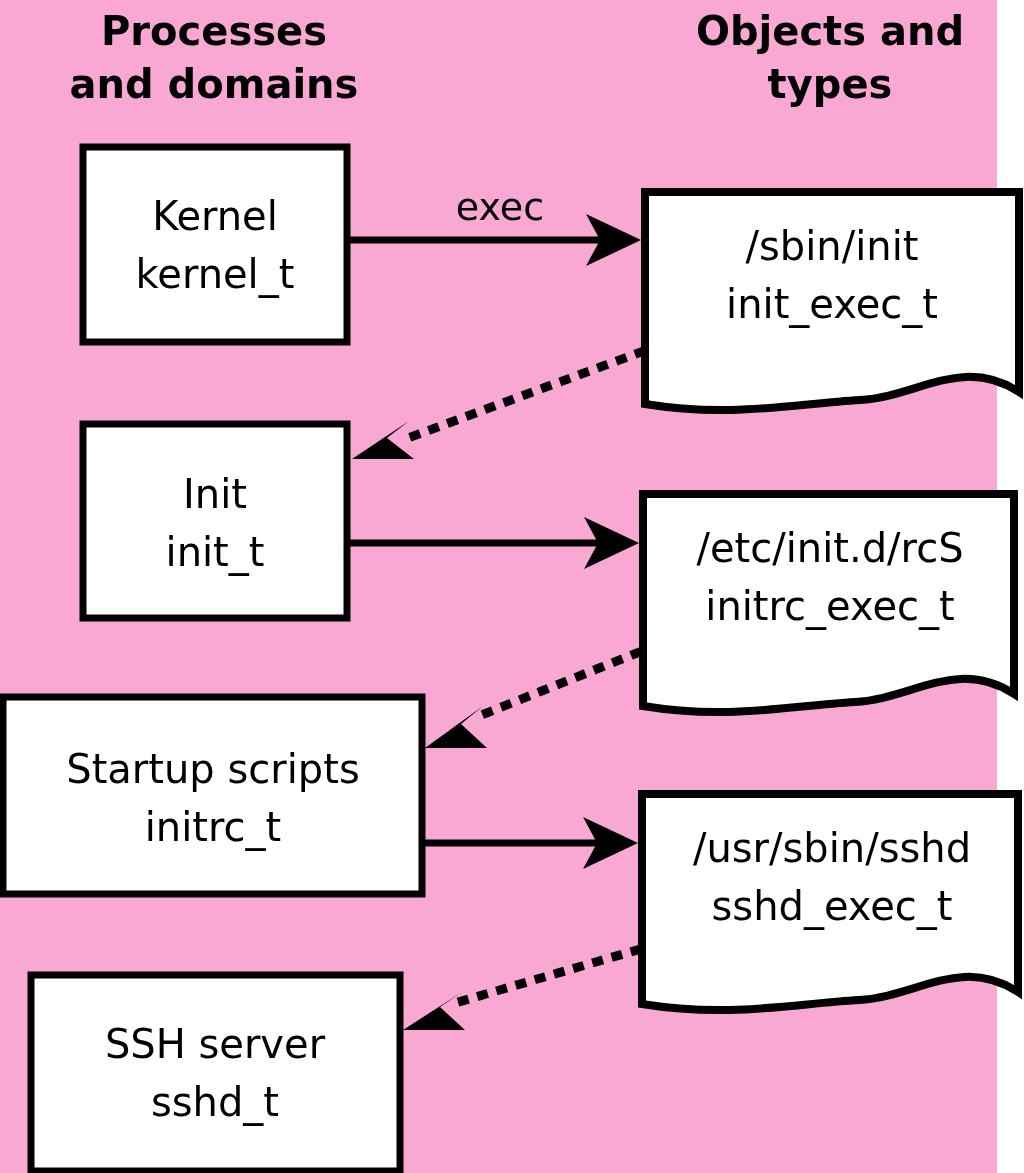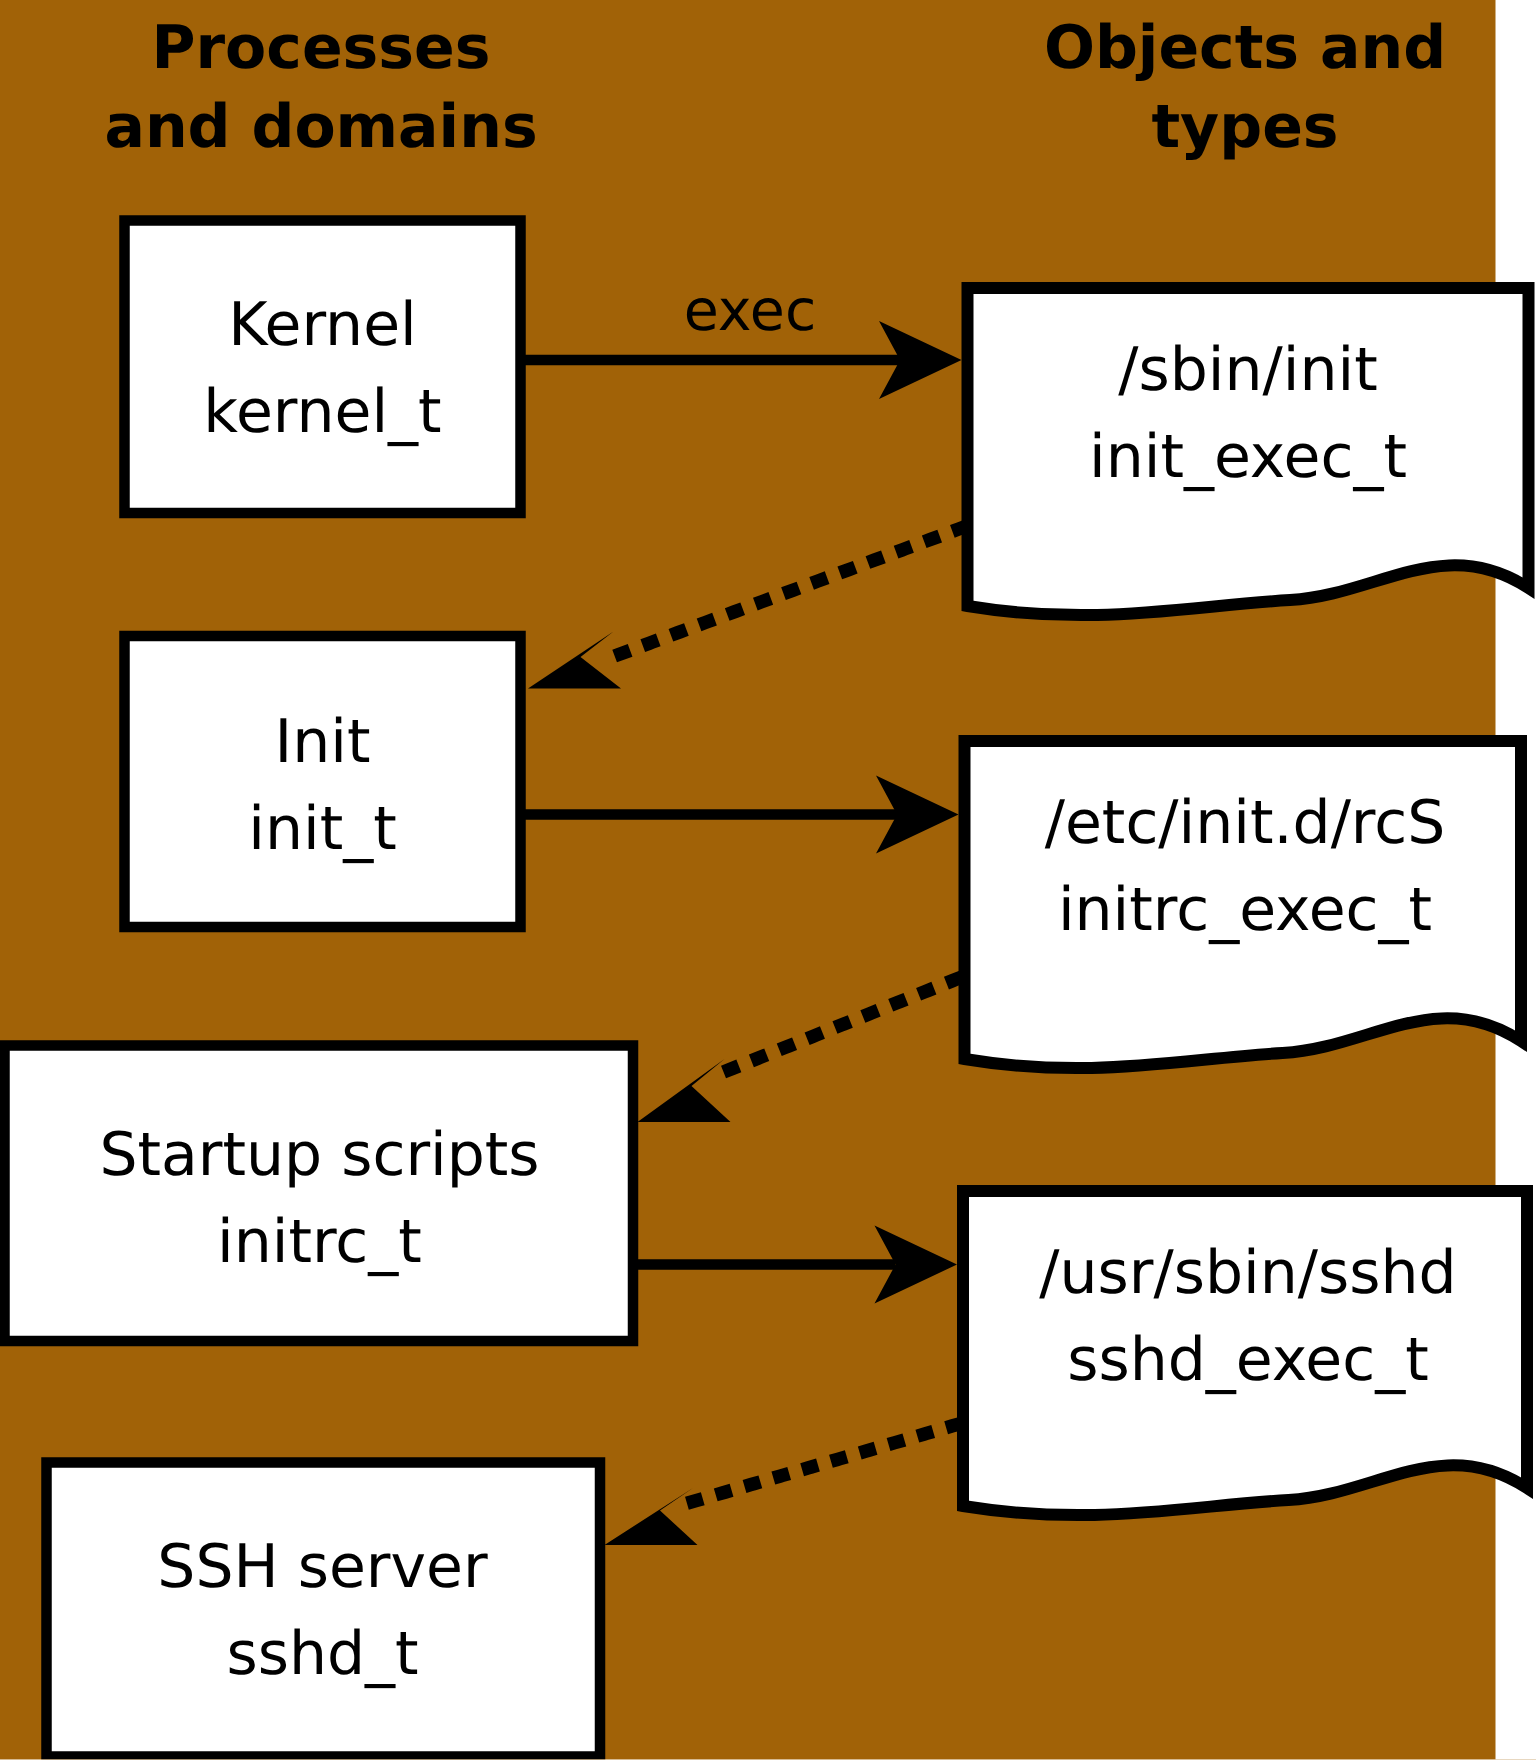--- a/index.html
+++ b/index.html
@@ -10,21 +10,21 @@
   body {
     width: 1024px;
     height: 1173px;
     overflow: hidden;
     font-family: "DejaVu Sans", sans-serif;
   }
   #diagram-root {
     position: relative;
     width: 997px;
     height: 1173px;
-    background: #a16207;
+    background: #f9a8d4;
   }
   svg.diagram {
     display: block;
     width: 1024px;
     height: 1173px;
   }
   .col-header {
     font-family: "DejaVu Sans", sans-serif;
     font-weight: bold;
     font-size: 40px;

